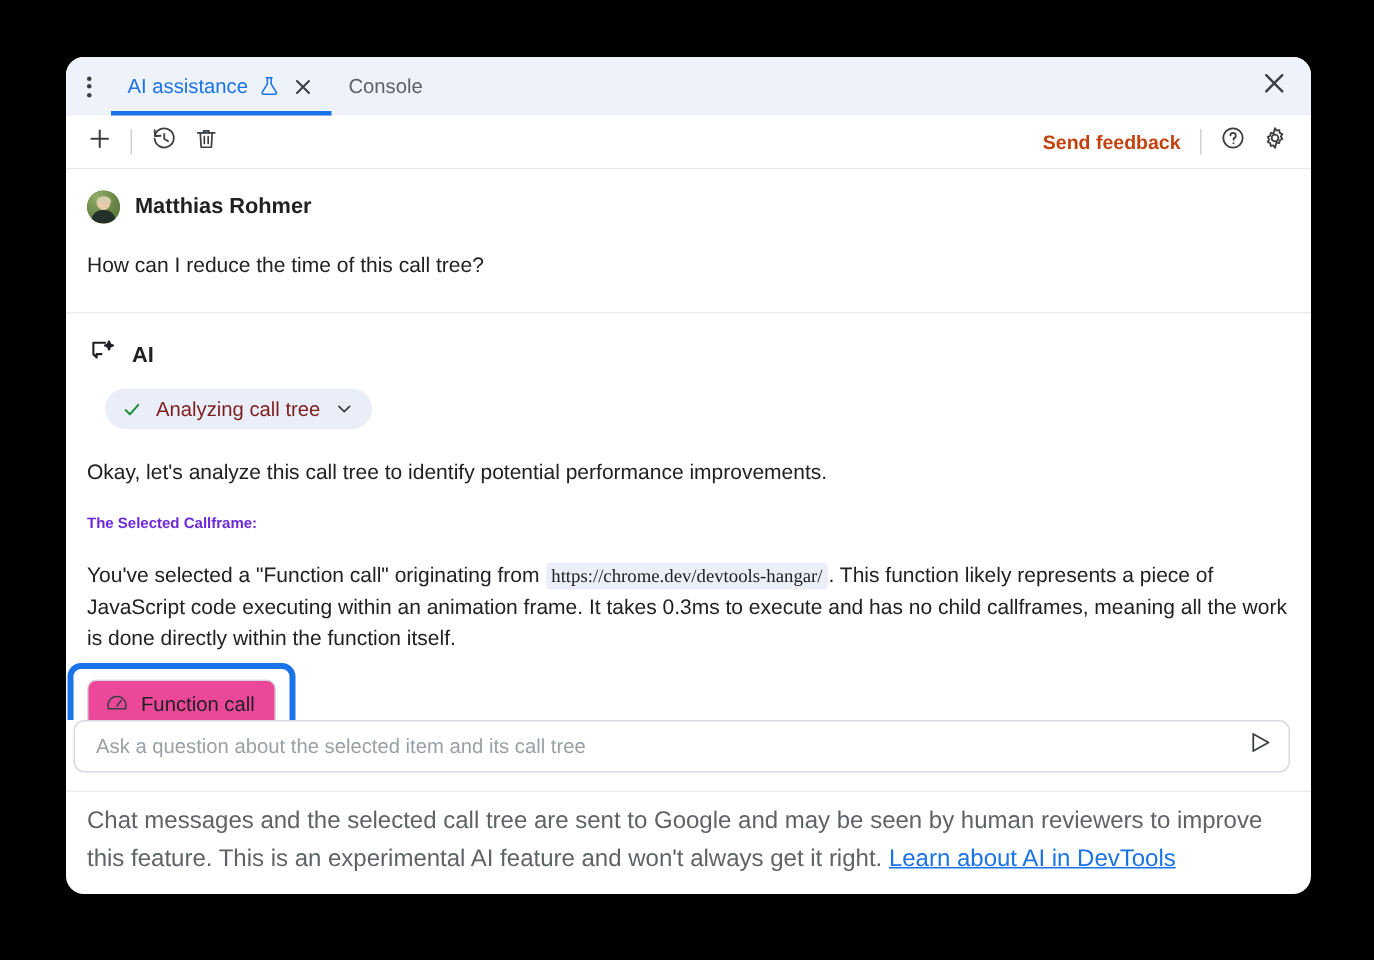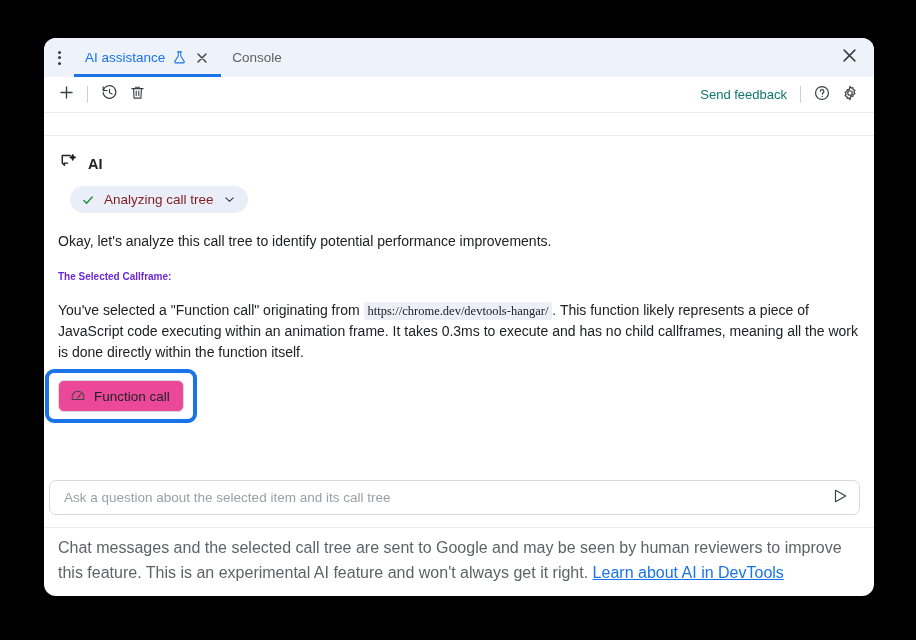--- a/index.html
+++ b/index.html
@@ -128,24 +128,25 @@
   }
   .tb-sep {
     width: 1px;
     height: 17px;
     background: #cdd1d6;
     margin: 0 7px;
   }
   .tb-spacer { flex: 1; }
   .tb-text {
     font-size: 13px;
-    color: #0f766e;
+    color: #c2410c;
     padding: 0 6px;
     cursor: pointer;
     white-space: nowrap;
+    font-weight: bold;
   }
 
   
   .chat {
     flex: 1;
     overflow: hidden;
     background: #ffffff;
     padding: 0 14px;
     box-sizing: border-box;
   }
@@ -440,20 +441,32 @@
           <svg width="18" height="18" viewBox="0 0 24 24" fill="none" stroke="#3c4043" stroke-width="1.6" stroke-linejoin="round">
             <circle cx="12" cy="12" r="3"></circle>
             <path d="M12 3.2l1.3 2.2 2.5-.5.4 2.5 2.3 1.1-1.3 2.2 1.3 2.2-2.3 1.1-.4 2.5-2.5-.5L12 20.8l-1.3-2.2-2.5.5-.4-2.5-2.3-1.1 1.3-2.2-1.3-2.2 2.3-1.1.4-2.5 2.5.5z"></path>
           </svg>
         </span>
       </div>
     </div>
 
     <div class="chat">
 
+      <div class="msg-user">
+        <div class="user-head">
+          <span class="avatar">
+            <span class="sky"></span>
+            <span class="body"></span>
+            <span class="head"></span>
+            <span class="hair"></span>
+          </span>
+          <span class="user-name">Matthias Rohmer</span>
+        </div>
+        <div class="user-text">How can I reduce the time of this call tree?</div>
+      </div>
 
       <div class="divider"></div>
 
       <div class="msg-ai">
         <div class="ai-head">
           <span style="display:inline-flex;">
             <svg width="20" height="20" viewBox="0 0 24 24" fill="none" stroke="#202124" stroke-width="1.7" stroke-linecap="round" stroke-linejoin="round">
               <path d="M14.6 4.2H5.1v9.1l2.6 2.6v-2.6h3.8"></path>
               <path d="M17.6 3.2l.9 2.3 2.3.9-2.3.9-.9 2.3-.9-2.3-2.3-.9 2.3-.9z" fill="#202124"></path>
             </svg>

